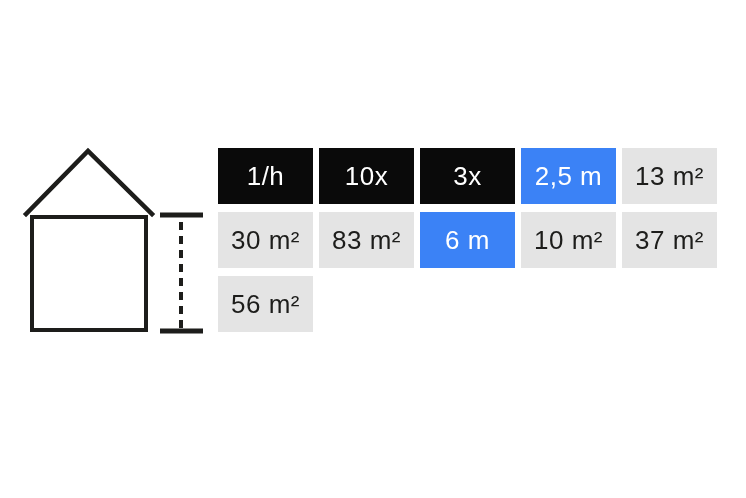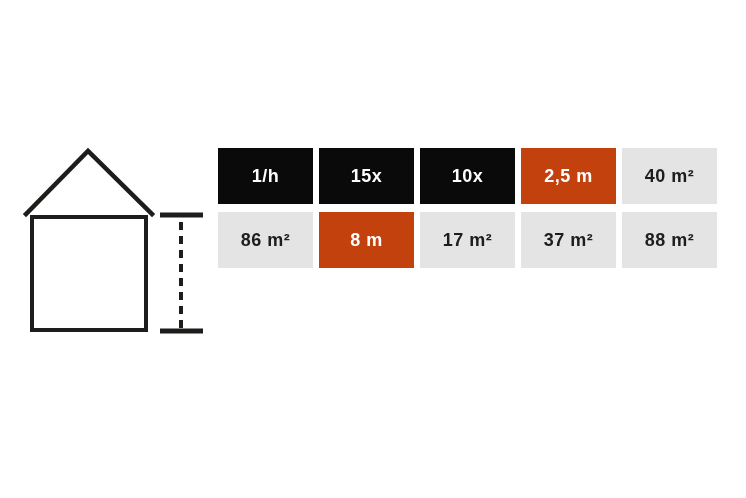--- a/index.html
+++ b/index.html
@@ -27,32 +27,32 @@
     display: grid;
     grid-template-columns: repeat(5, 95px);
     grid-auto-rows: 56px;
     column-gap: 6px;
     row-gap: 8px;
   }
   .cell {
     display: flex;
     align-items: center;
     justify-content: center;
-    font-weight: bold;
-    font-size: 18px;
+    font-weight: normal;
+    font-size: 26px;
     line-height: 1;
     letter-spacing: 0.5px;
     text-align: center;
   }
   .header-cell {
     background: #0a0a0a;
     color: #ffffff;
   }
   .label-cell {
-    background: #c2410c;
+    background: #3b82f6;
     color: #ffffff;
   }
   .value-cell {
     background: #e4e4e4;
     color: #1d1d1b;
   }
 </style>
 </head>
 <body>
 
@@ -70,24 +70,25 @@
       <line x1="160" y1="215" x2="203" y2="215" stroke-width="5"></line>
 
       <line x1="181" y1="222" x2="181" y2="328" stroke-width="4" stroke-dasharray="8 6"></line>
 
       <line x1="160" y1="331" x2="203" y2="331" stroke-width="5"></line>
     </g>
   </svg>
 
   <div class="air-table">
       <div class="cell header-cell">1/h</div>
-      <div class="cell header-cell">15x</div>
       <div class="cell header-cell">10x</div>
+      <div class="cell header-cell">3x</div>
       <div class="cell label-cell">2,5 m</div>
-      <div class="cell value-cell">40 m²</div>
-      <div class="cell value-cell">86 m²</div>
-      <div class="cell label-cell">8 m</div>
-      <div class="cell value-cell">17 m²</div>
+      <div class="cell value-cell">13 m²</div>
+      <div class="cell value-cell">30 m²</div>
+      <div class="cell value-cell">83 m²</div>
+      <div class="cell label-cell">6 m</div>
+      <div class="cell value-cell">10 m²</div>
       <div class="cell value-cell">37 m²</div>
-      <div class="cell value-cell">88 m²</div>
+      <div class="cell value-cell">56 m²</div>
     </div>
 
 </div>
 
 </body></html>

